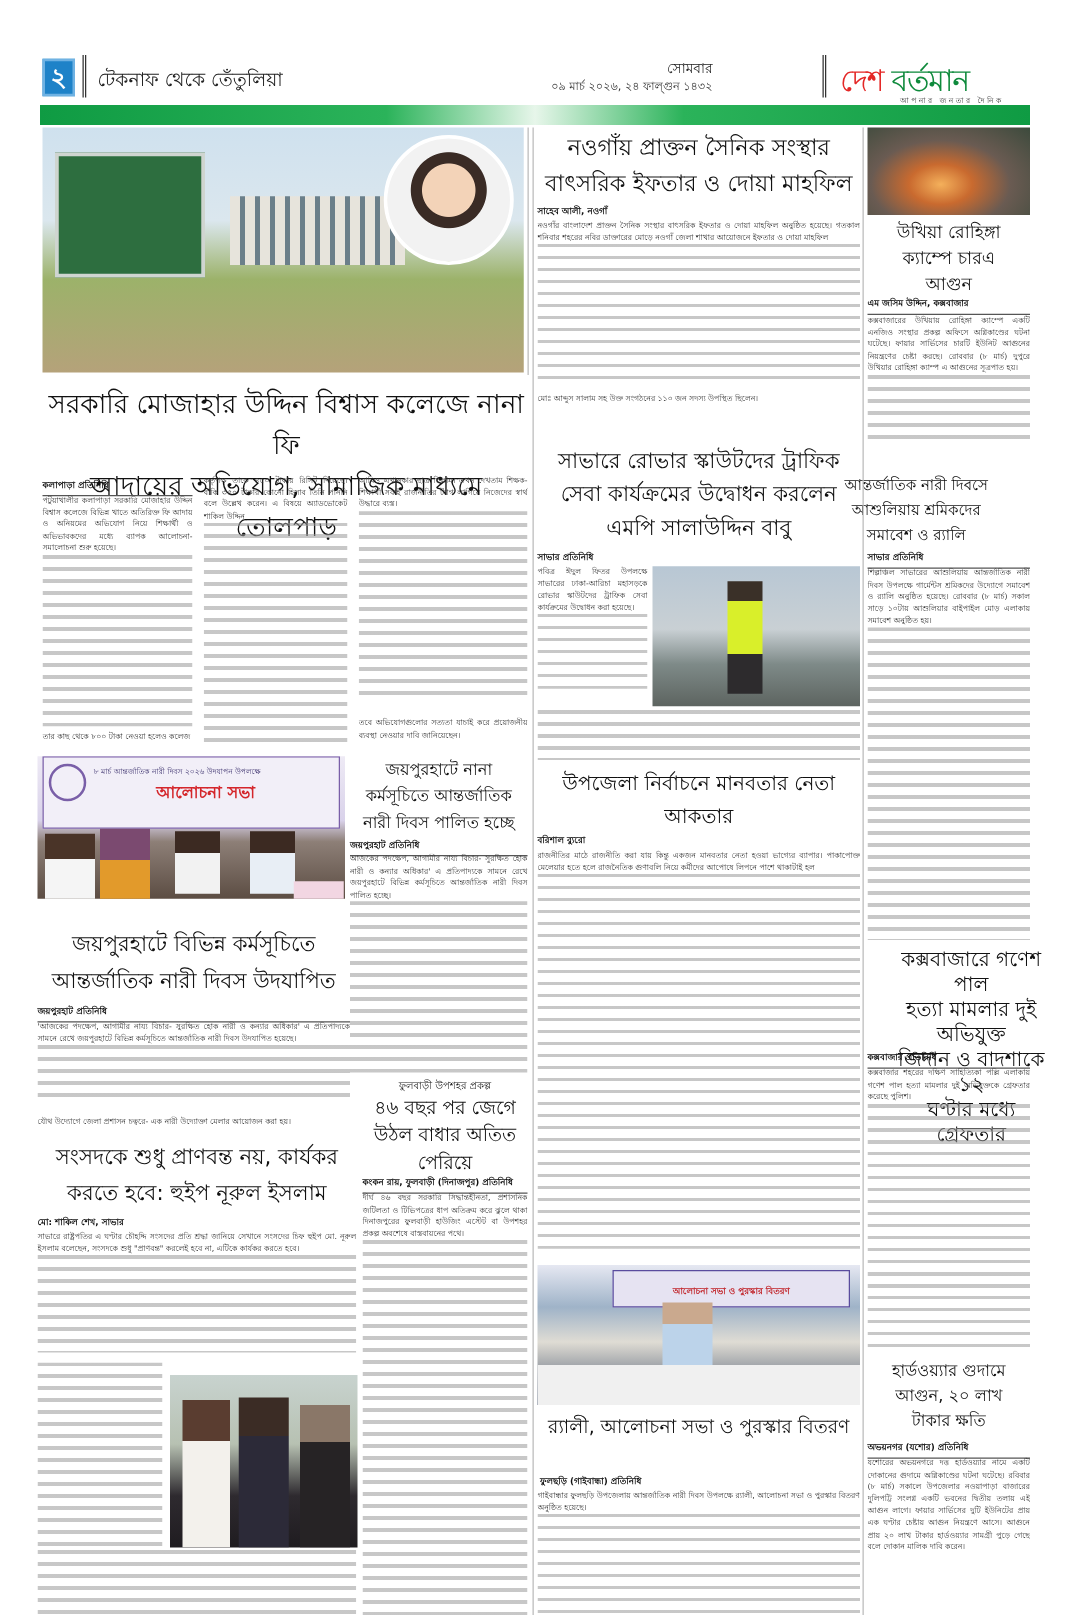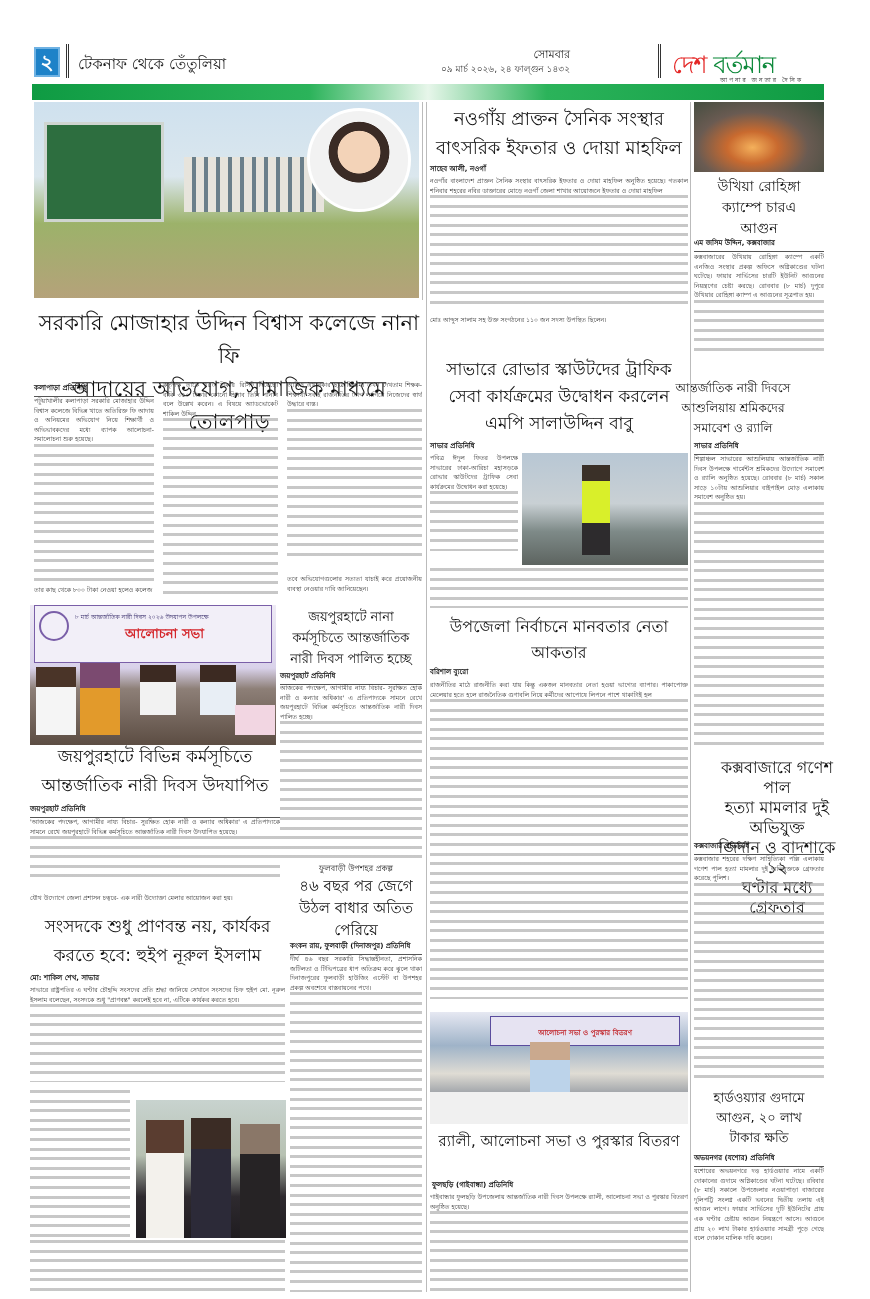--- a/index.html
+++ b/index.html
@@ -162,21 +162,21 @@
 <div class="abs headline" style="left:694px; top:1088px; width:130px; font-size:13px; line-height:20px;">
   <div>হার্ডওয়্যার গুদামে</div>
   <div>আগুন, ২০ লাখ</div>
   <div>টাকার ক্ষতি</div>
 </div>
 <div class="abs byline" style="left:694px; top:1152px; width:130px;">অভয়নগর (যশোর) প্রতিনিধি</div>
 <div class="abs body-text" style="left:694px; top:1166px; width:130px; height:120px;">
   <span>যশোরের অভয়নগরে দত্ত হার্ডওয়্যার নামে একটি দোকানের গুদামে অগ্নিকাণ্ডের ঘটনা ঘটেছে। রবিবার (৮ মার্চ) সকালে উপজেলার নওয়াপাড়া বাজারের দুলিপট্টি সংলগ্ন একটি ভবনের দ্বিতীয় তলায় এই আগুন লাগে। ফায়ার সার্ভিসের দুটি ইউনিটের প্রায় এক ঘণ্টার চেষ্টায় আগুন নিয়ন্ত্রণে আসে। আগুনে প্রায় ২০ লাখ টাকার হার্ডওয়্যার সামগ্রী পুড়ে গেছে বলে দোকান মালিক দাবি করেন।</span>
 </div>
 
-<div class="abs photo" style="left:30px; top:605px; width:246px; height:140px; background:linear-gradient(180deg,#eeeaf5 0%,#d9d2ea 45%,#8d7f77 60%,#5c4d43 100%);">
+<div class="abs photo" style="left:30px; top:605px; width:246px; height:114px; background:linear-gradient(180deg,#eeeaf5 0%,#d9d2ea 45%,#8d7f77 60%,#5c4d43 100%);">
   <div class="abs" style="left:4px; top:0; width:238px; height:58px; background:#f2eff8; border:1px solid #7a5fa8;">
     <div class="abs" style="left:4px; top:5px; width:30px; height:30px; border-radius:50%; border:2px solid #7a5fa8;"></div>
     <div class="abs" style="left:40px; top:6px; font-size:6px; color:#3a2f6c;">৮ মার্চ আন্তর্জাতিক নারী দিবস ২০২৬ উদযাপন উপলক্ষে</div>
     <div class="abs" style="left:90px; top:18px; font-size:13px; color:#d4262b; font-weight:bold;">আলোচনা সভা</div>
   </div>
   <div class="abs" style="left:6px; top:62px; width:40px; height:68px; background:linear-gradient(180deg,#4a3428 0 30%,#f5f5f5 30%);"></div>
   <div class="abs" style="left:50px; top:58px; width:40px; height:72px; background:linear-gradient(180deg,#7b4a70 0 35%,#e29a2b 35%);"></div>
   <div class="abs" style="left:110px; top:60px; width:36px; height:50px; background:linear-gradient(180deg,#3c2a22 0 35%,#f2f2f2 35%);"></div>
   <div class="abs" style="left:170px; top:60px; width:36px; height:50px; background:linear-gradient(180deg,#3c2a22 0 35%,#e8eef5 35%);"></div>
   <div class="abs" style="left:205px; top:100px; width:40px; height:30px; background:#f2d6e2;"></div>

